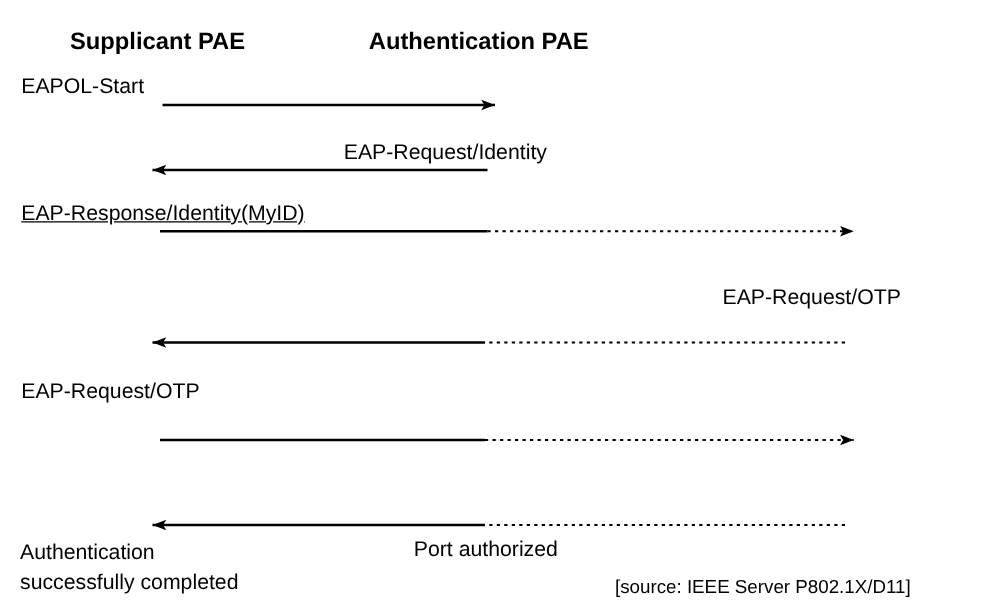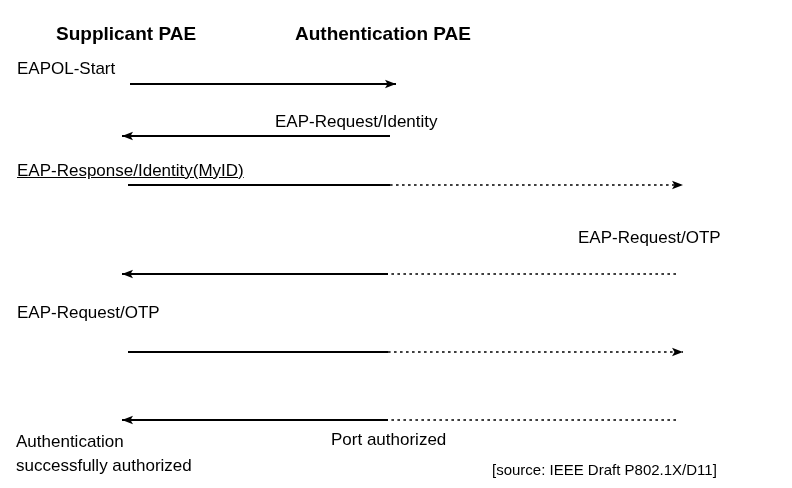--- a/index.html
+++ b/index.html
@@ -61,22 +61,22 @@
 
   <div class="lbl" style="left:17px; top:159px;text-decoration:underline;">EAP-Response/Identity(MyID)</div>
 
   <div class="lbl" style="left:578px; top:226px;">EAP-Request/OTP</div>
 
   <div class="lbl" style="left:17px; top:301px;">EAP-Request/OTP</div>
 
 
   <div class="lbl" style="left:307px; top:428px;margin-left:24px;">Port authorized</div>
   <div class="lbl" style="left:16px; top:430px;">Authentication</div>
-  <div class="lbl" style="left:16px; top:454px;">successfully authorized</div>
-  <div class="lbl src" style="left:492px; top:461px;">[source: IEEE Draft P802.1X/D11]</div>
+  <div class="lbl" style="left:16px; top:454px;">successfully completed</div>
+  <div class="lbl src" style="left:492px; top:461px;">[source: IEEE Server P802.1X/D11]</div>
 
   <svg class="arrow-layer" id="arrow-layer" viewBox="0 0 792 488">
       <line x1="130" x2="396" y1="84" y2="84" stroke="#000000" stroke-width="2.1"></line>
       <path d="M 396 84 L 385 79.8 L 387.5 84 L 385 88.2 Z" fill="#000000"></path>
       <line x1="390" x2="122" y1="136" y2="136" stroke="#000000" stroke-width="2.1"></line>
       <path d="M 122 136 L 133 131.8 L 130.5 136 L 133 140.2 Z" fill="#000000"></path>
       <line x1="128" x2="390" y1="185" y2="185" stroke="#000000" stroke-width="2.1"></line>
       <line x1="390" x2="683" y1="185" y2="185" stroke="#000000" stroke-width="1.6" stroke-dasharray="2.6 3.4"></line>
       <path d="M 683 185 L 672 180.8 L 674.5 185 L 672 189.2 Z" fill="#000000"></path>
       <line x1="676" x2="388" y1="274" y2="274" stroke="#000000" stroke-width="1.6" stroke-dasharray="2.6 3.4"></line>

